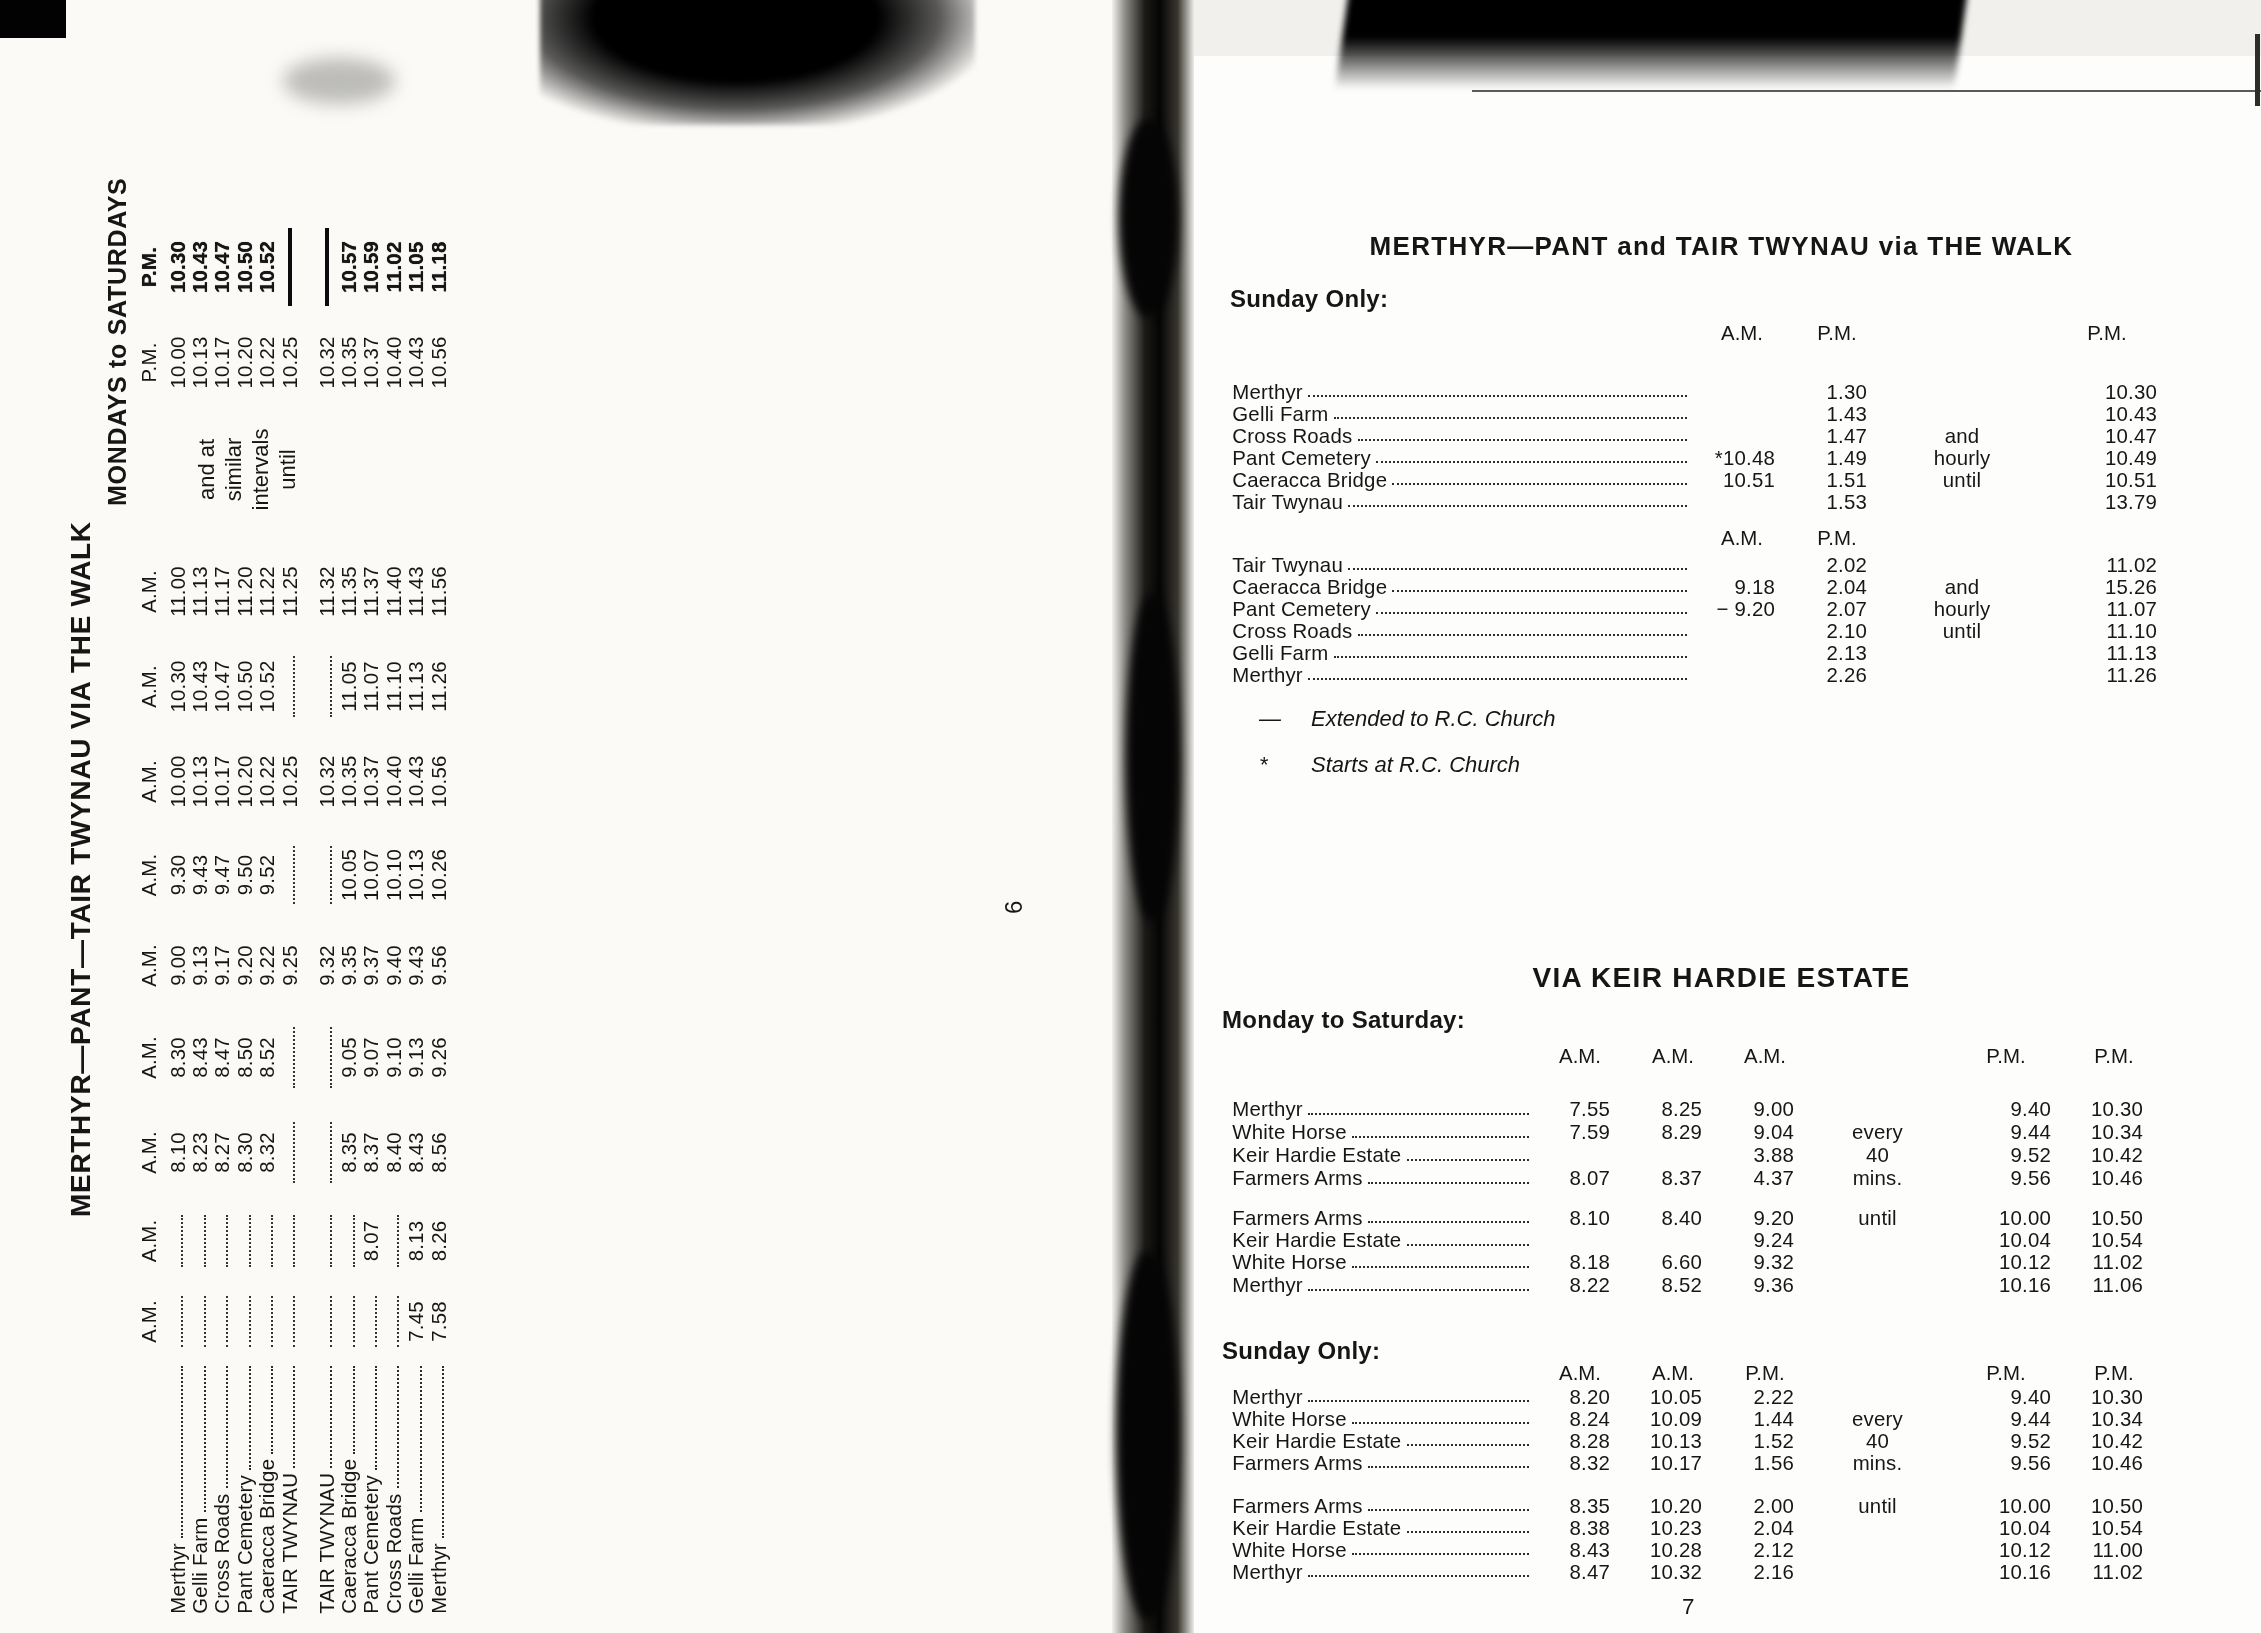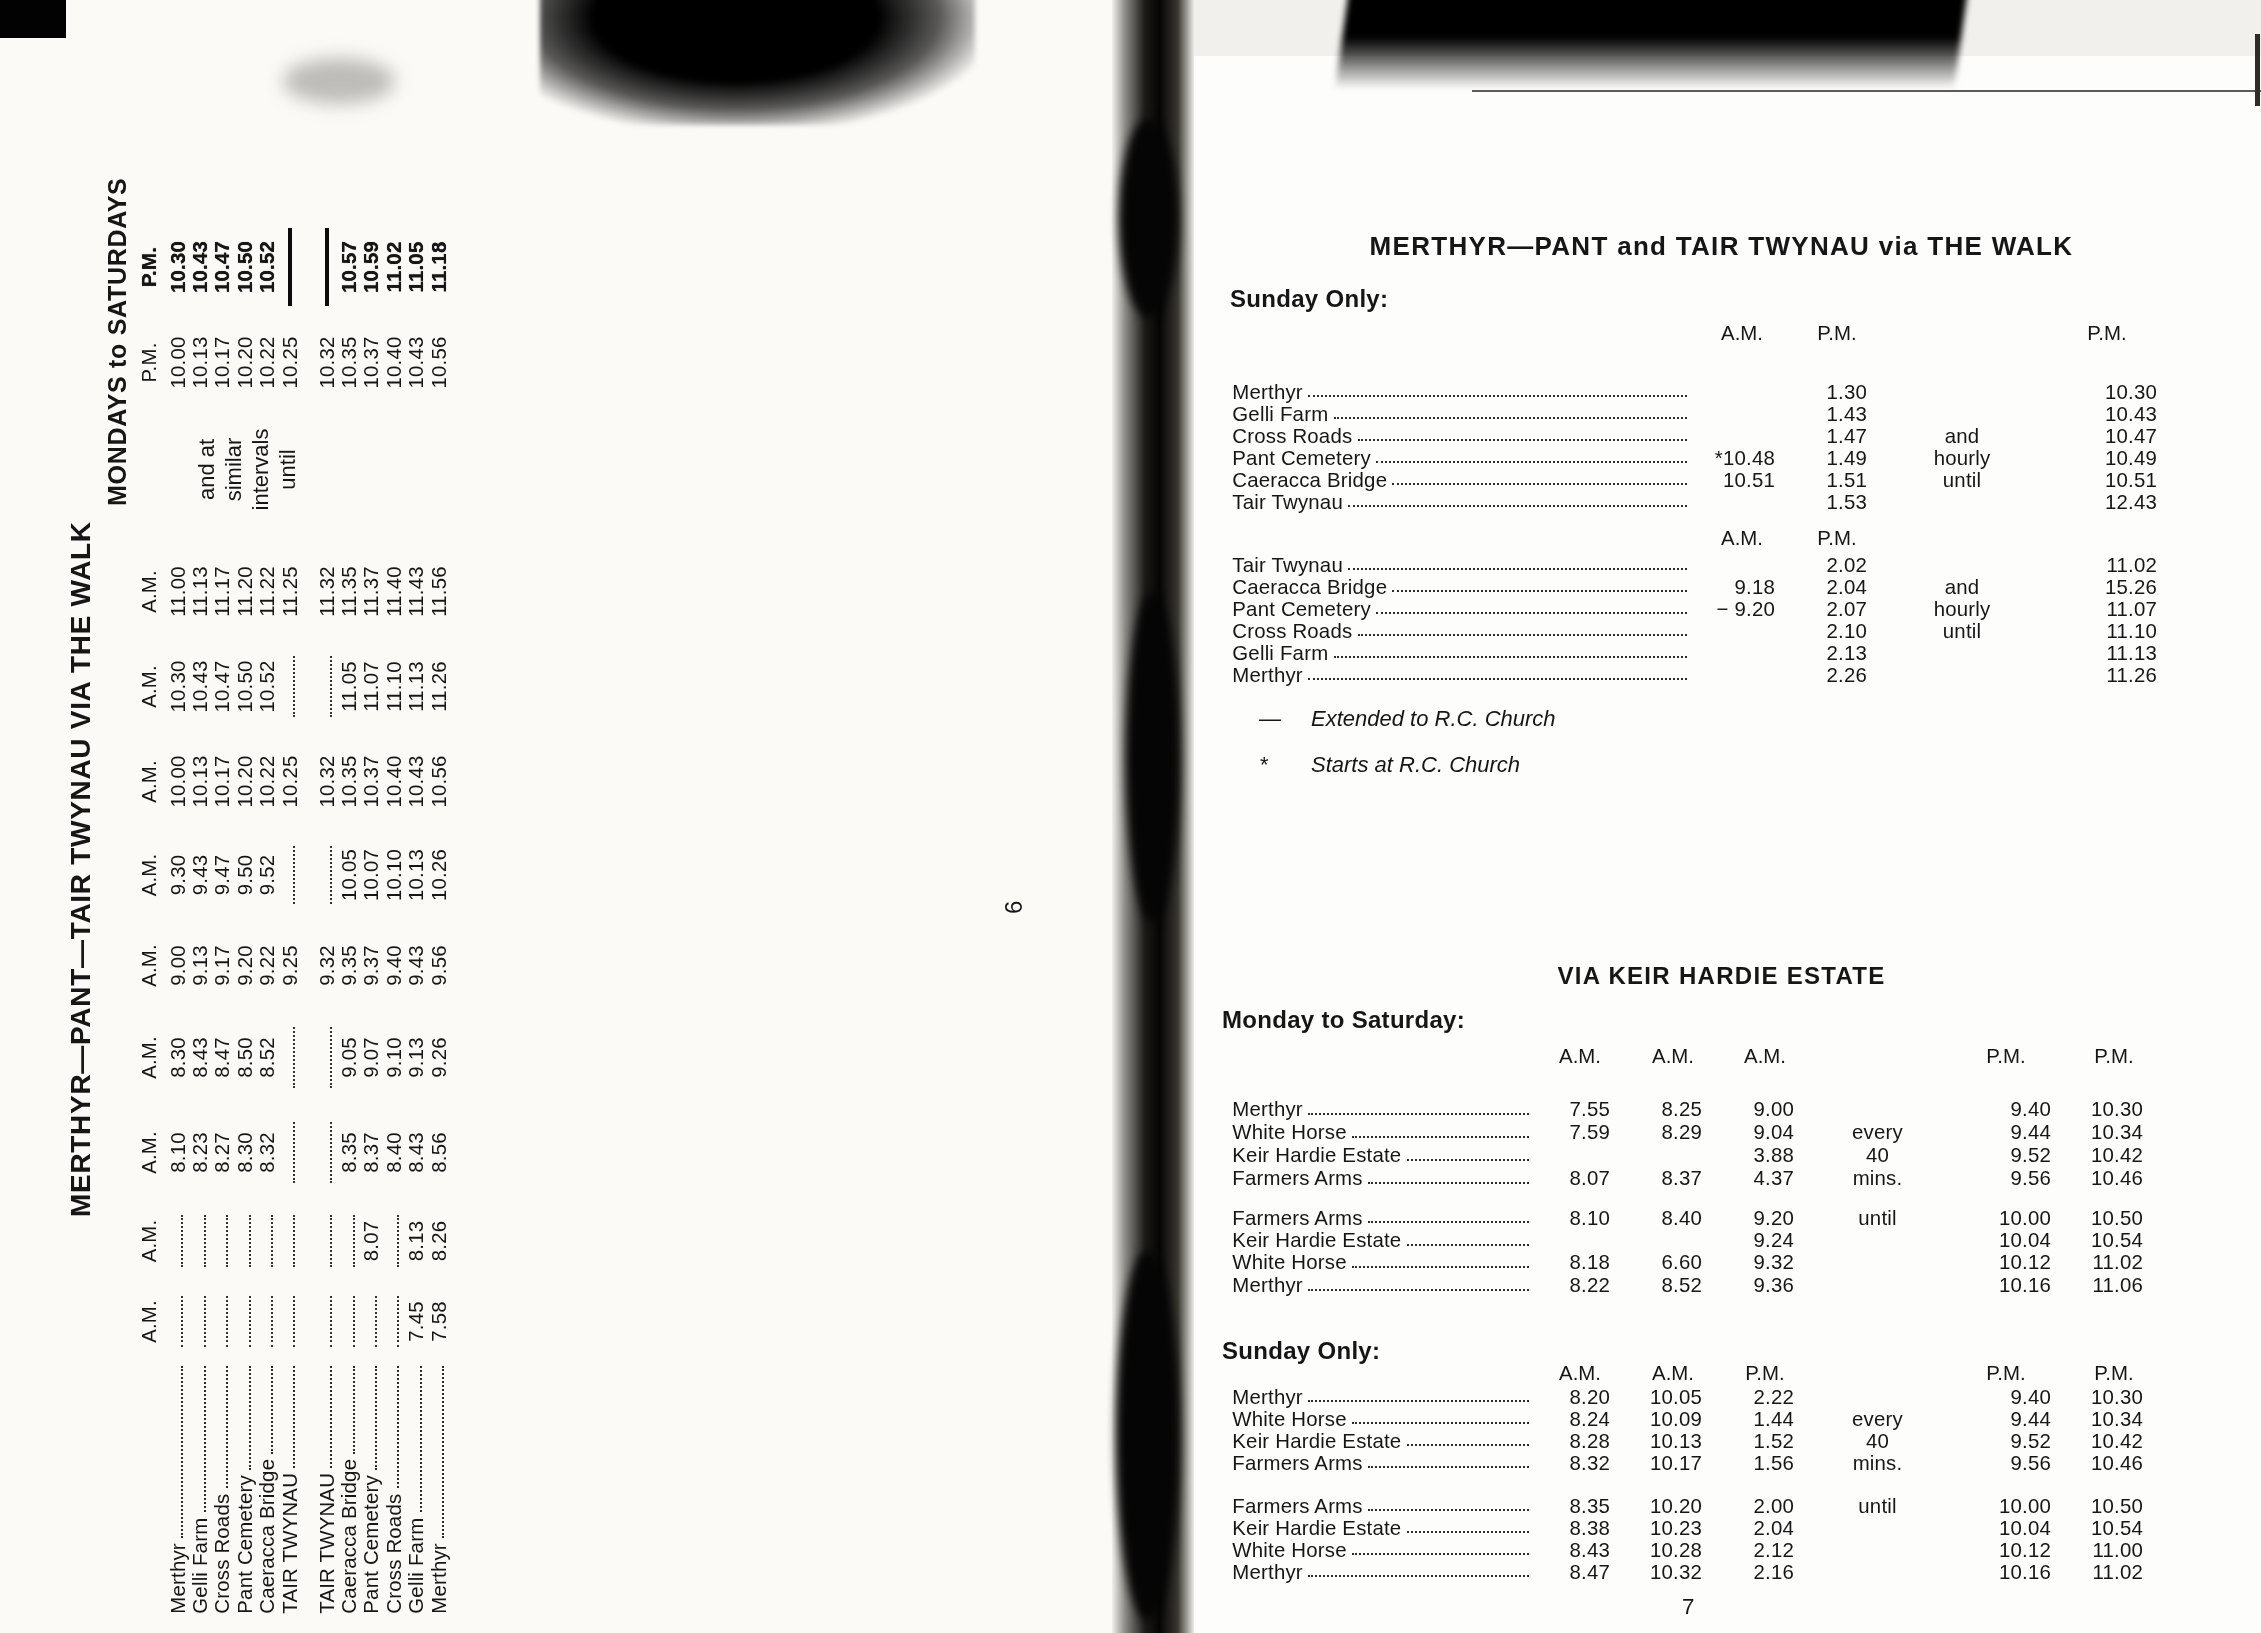--- a/index.html
+++ b/index.html
@@ -51,21 +51,21 @@
   .rtable .cell{display:flex;align-items:center;white-space:nowrap}
   .s1{grid-template-columns:461px 99px 92px 158px 132px;grid-auto-rows:22px}
   .s2{grid-template-columns:303px 92px 92px 92px 135px 122px 92px}
   .r36{grid-auto-rows:23px}.r34{grid-auto-rows:22.4px}.r33{grid-auto-rows:22px}
   .rtable .time{justify-content:flex-end;padding-right:16px}
   .rtable .note{justify-content:center;padding-right:0}
   .fn{position:absolute;font-style:italic;font-size:22px}
   .fn .sym{position:absolute;left:77px;top:0}
   .fn .txt{position:absolute;left:129px;top:0;white-space:nowrap}
   #s2-title1{left:0;top:864px;width:1079px;text-align:center;font-size:26px;font-weight:bold;letter-spacing:1.3px}
-  #s2-title2{left:0;top:906px;width:1079px;text-align:center;font-size:24px;font-weight:bold;letter-spacing:1.3px}
+  #s2-title2{left:0;top:906px;width:1079px;text-align:center;font-size:28px;font-weight:bold;letter-spacing:1.3px}
   #rp-pageno{left:500px;top:1538px;font-size:22.4px}
 </style>
 </head>
 <body>
 
 <div id="left-page" class="page">
   <div id="left-rot">
     <div id="left-title">MERTHYR—PANT—TAIR TWYNAU VIA THE WALK</div>
     <div id="left-days">MONDAYS to SATURDAYS</div>
     <div id="left-table">
@@ -352,21 +352,21 @@
       </div>
 
       <div style="display:contents">
         <div class="cell station-cell">
           <span class="sname">Tair Twynau</span>
           <span class="leader"></span>
         </div>
         <div class="cell time"></div>
         <div class="cell time">1.53</div>
         <div class="cell note"></div>
-        <div class="cell time">12.43</div>
+        <div class="cell time">13.79</div>
       </div>
     </div>
 
   <span class="hdr" style="left:560px;top:471px">A.M.</span>
   <span class="hdr" style="left:655px;top:471px">P.M.</span>
 
   <div class="rtable s1" style="left:49px;top:498px">
 
       <div style="display:contents">
         <div class="cell station-cell">

